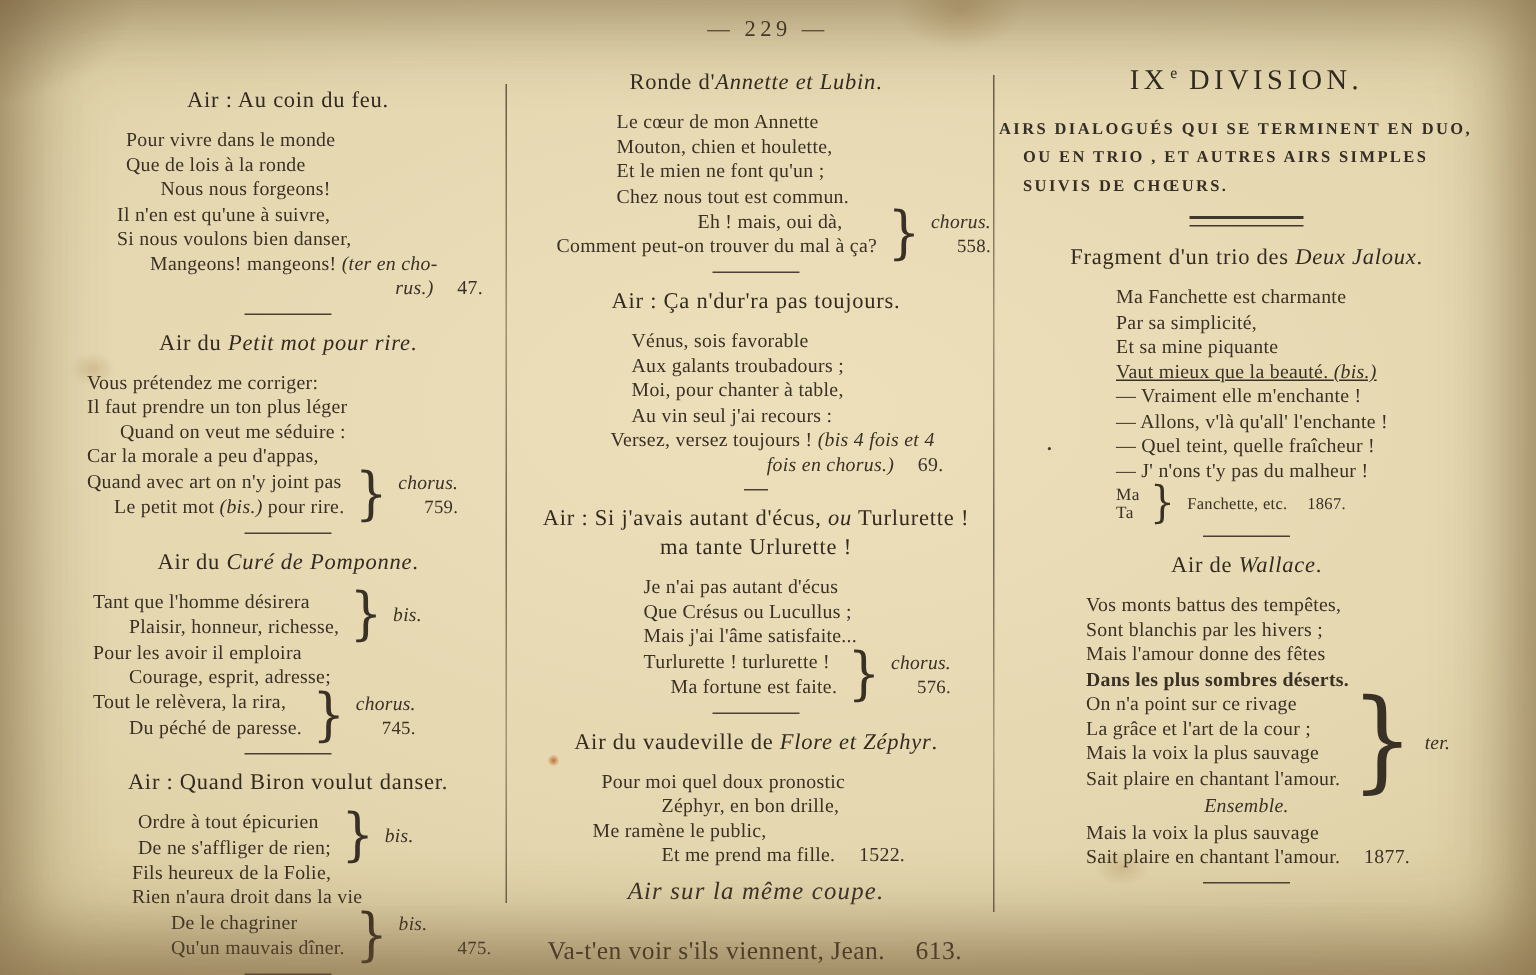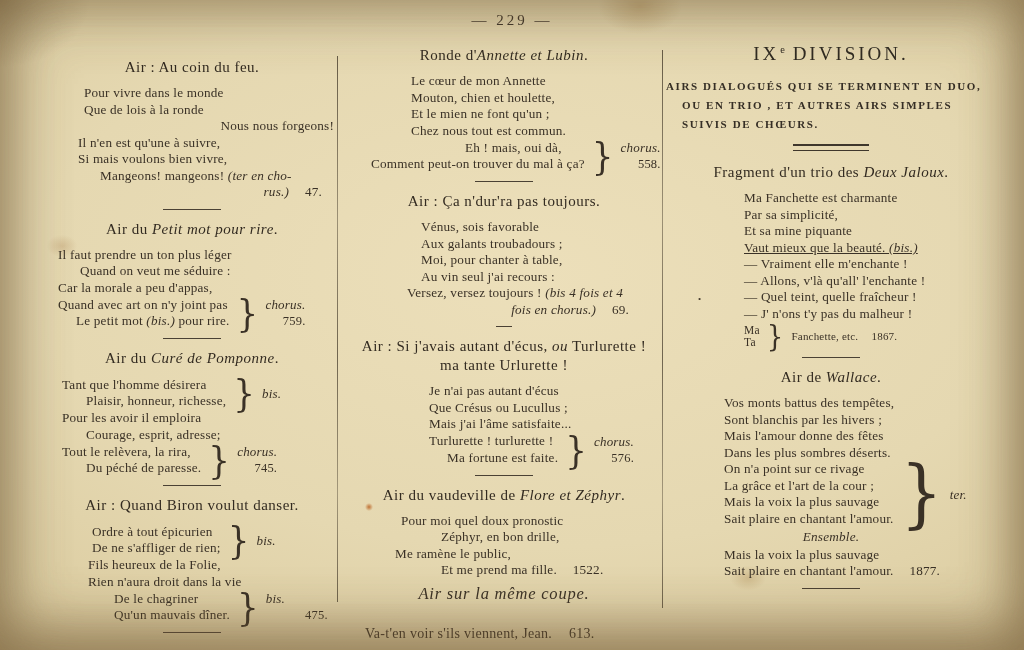--- a/index.html
+++ b/index.html
@@ -66,21 +66,21 @@
   .stacklines{display:flex;flex-direction:column;font-size:11.5px;line-height:12.5px;}
   .stack-after{margin-left:6px;font-size:11px;}
 
   .caps-line{
     font-size:11px;font-weight:bold;letter-spacing:1.6px;line-height:19px;
     color:#352e25;white-space:nowrap;
   }
   .subtitle{text-align:center;}
   .subtitle.big-it{font-style:italic;font-size:16.5px;letter-spacing:.8px;margin:7px 0 4px 0;}
   .subtitle.small-it{font-style:italic;font-size:13.2px;margin:2px 0 1px 0;}
-  .final-line{font-size:14px;letter-spacing:.3px;margin-top:24px;}
+  .final-line{font-size:17px;letter-spacing:.3px;margin-top:24px;}
 
   .divider{margin:8px auto 10px auto;}
   .divider.rule{width:58px;height:1px;background:#4a4134;}
   .divider.dash{width:16px;height:1px;background:#4a4134;}
   .divider.double{width:76px;height:4px;border-top:2px solid #3f372c;border-bottom:1px solid #3f372c;margin:10px auto 12px auto;}
 </style>
 </head>
 <body>
 
 <div class="page">
@@ -88,33 +88,34 @@
   <div class="vrule vrule-1"></div>
   <div class="vrule vrule-2"></div>
   <div class="col col-1">
       <section>
         <h3 class="air-title">
           <div><span>Air : Au coin du feu.</span></div>
         </h3>
         <div class="verse">
           <div class="line" style="margin-left: 34px;"><span>Pour vivre dans le monde</span></div>
           <div class="line" style="margin-left: 34px;"><span>Que de lois à la ronde</span></div>
-          <div class="line" style="margin-left: 57px; text-align: right;"><span>Nous nous forgeons!</span></div>
+          <div class="line" style="margin-left: 57px;"><span>Nous nous forgeons!</span></div>
           <div class="line" style="margin-left: 28px;"><span>Il n'en est qu'une à suivre,</span></div>
-          <div class="line" style="margin-left: 28px;"><span>Si mais voulons bien vivre,</span></div>
+          <div class="line" style="margin-left: 28px;"><span>Si nous voulons bien danser,</span></div>
           <div class="line" style="margin-left: 50px;"><span>Mangeons! mangeons! </span><span class="it">(ter en cho-</span></div>
           <div class="line right" style="margin-right: 12px;"><span class="it">rus.)</span><span class="gap">47.</span></div>
         </div>
       </section>
       <div class="divider rule"></div>
       <section>
         <h3 class="air-title">
           <div><span>Air du </span><span class="it">Petit mot pour rire</span><span>.</span></div>
         </h3>
         <div class="verse">
+          <div class="line" style="margin-left: 8px;"><span>Vous prétendez me corriger:</span></div>
           <div class="line" style="margin-left: 8px;"><span>Il faut prendre un ton plus léger</span></div>
           <div class="line" style="margin-left: 30px;"><span>Quand on veut me séduire :</span></div>
           <div class="line" style="margin-left: 8px;"><span>Car la morale a peu d'appas,</span></div>
           <div class="group" style="margin-left: 8px;">
             <div class="glines">
               <div class="line" style="margin-left: 0px;"><span>Quand avec art on n'y joint pas</span></div>
               <div class="line" style="margin-left: 18px;"><span>Le petit mot </span><span class="it">(bis.)</span><span> pour rire.</span></div>
             </div>
             <span class="brace" style="font-size: 34px;">}</span>
             <div class="blabel">
@@ -301,21 +302,21 @@
       </section>
       <div class="divider rule"></div>
       <section>
         <h3 class="air-title">
           <div><span>Air de </span><span class="it">Wallace</span><span>.</span></div>
         </h3>
         <div class="verse">
           <div class="line" style="margin-left: 58px;"><span>Vos monts battus des tempêtes,</span></div>
           <div class="line" style="margin-left: 58px;"><span>Sont blanchis par les hivers ;</span></div>
           <div class="line" style="margin-left: 58px;"><span>Mais l'amour donne des fêtes</span></div>
-          <div class="line" style="margin-left: 58px;"><span>Dans les plus sombres déserts.</span></div>
+          <div class="line" style="margin-left: 58px; font-weight: bold;"><span>Dans les plus sombres déserts.</span></div>
           <div class="group" style="margin-left: 58px;">
             <div class="glines">
               <div class="line" style="margin-left: 0px;"><span>On n'a point sur ce rivage</span></div>
               <div class="line" style="margin-left: 0px;"><span>La grâce et l'art de la cour ;</span></div>
               <div class="line" style="margin-left: 0px;"><span>Mais la voix la plus sauvage</span></div>
               <div class="line" style="margin-left: 0px;"><span>Sait plaire en chantant l'amour.</span></div>
             </div>
             <span class="brace" style="font-size: 66px;">}</span>
             <div class="blabel">
               <span><span class="it">ter.</span></span>

